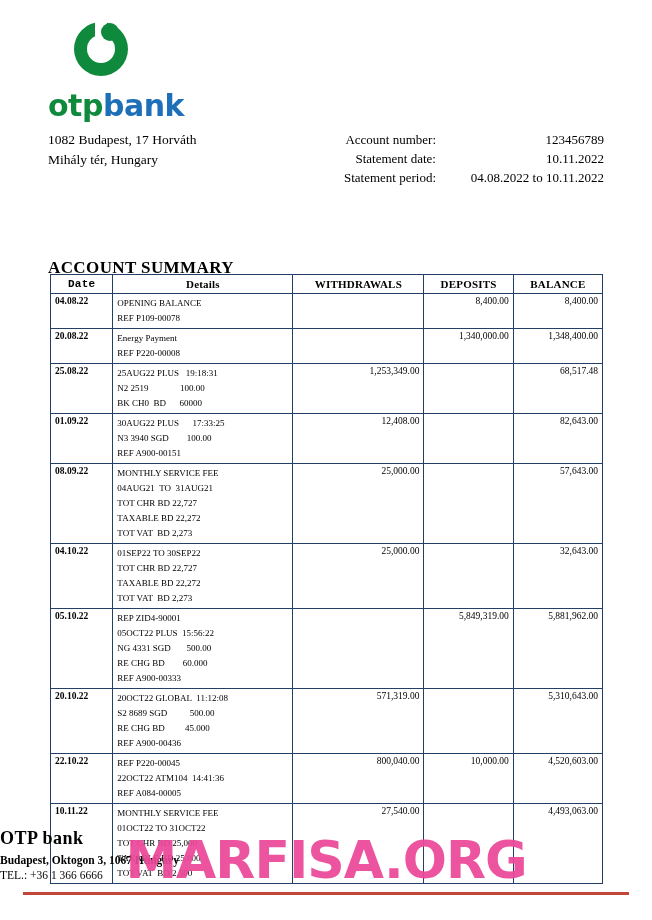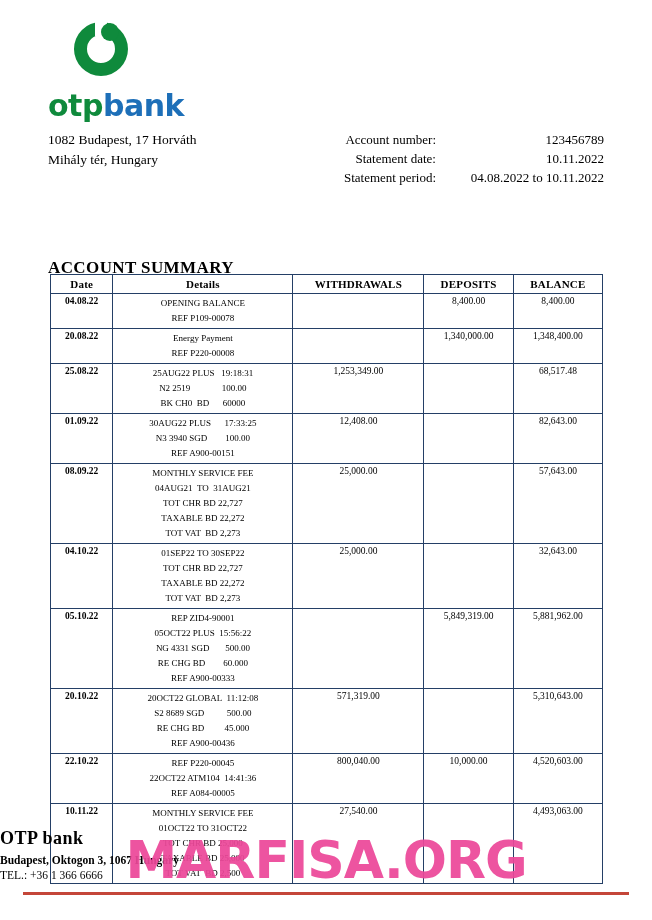--- a/index.html
+++ b/index.html
@@ -107,31 +107,30 @@
   table.stmt {
     width: 100%;
     border-collapse: collapse;
     font-size: 9.5px;
     font-family: "Liberation Serif", serif;
   }
   table.stmt th, table.stmt td {
     border: 1px solid #243f66;
     vertical-align: top;
     padding: 2px 4px;
-    text-align: center;
   }
   table.stmt thead th {
     text-align: center;
     font-weight: bold;
     font-size: 11px;
     padding: 3px 4px;
     vertical-align: middle;
     letter-spacing: 0.2px;
   }
-  th.c-date   { width: 58px; }
+  th.c-date   { width: 58px; font-family: Liberation Mono, monospace; }
   th.c-det    { width: 185px; }
   th.c-wd     { width: 130px; }
   th.c-dep    { width: 86px; }
   th.c-bal    { width: 86px; }
 
   td.date {
     font-weight: bold;
     font-size: 9.5px;
     text-align: left;
     vertical-align: middle;

